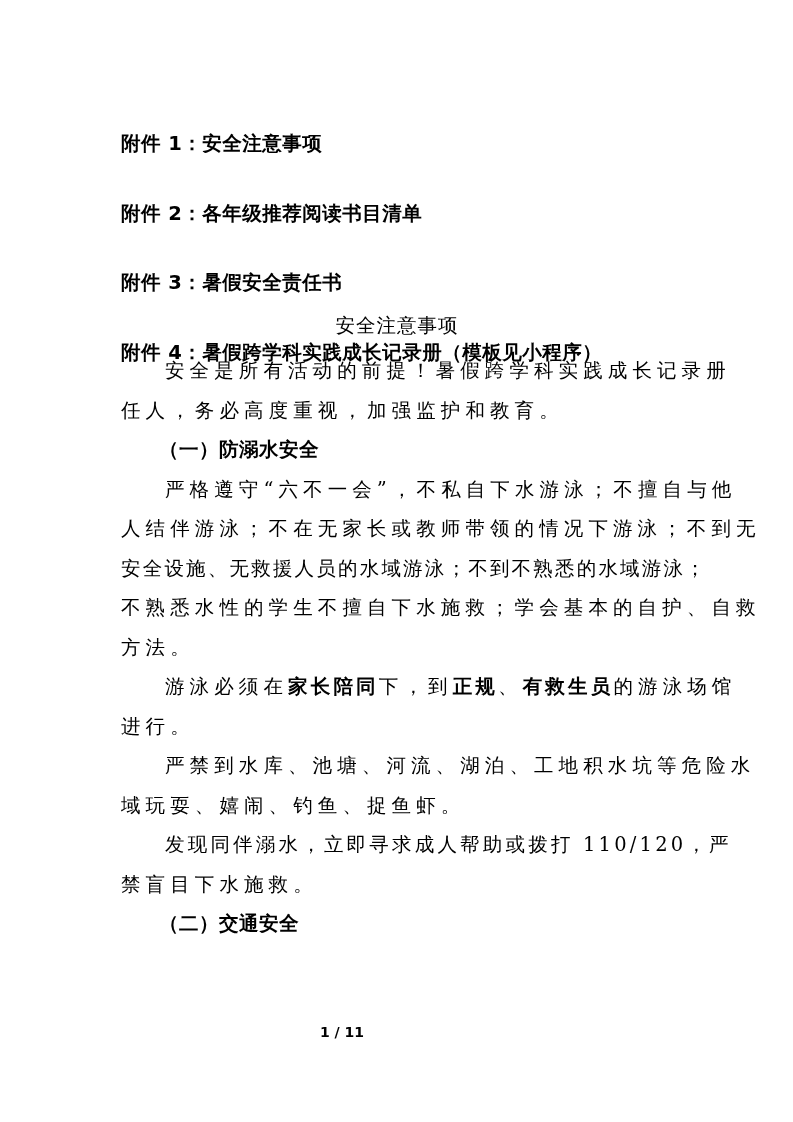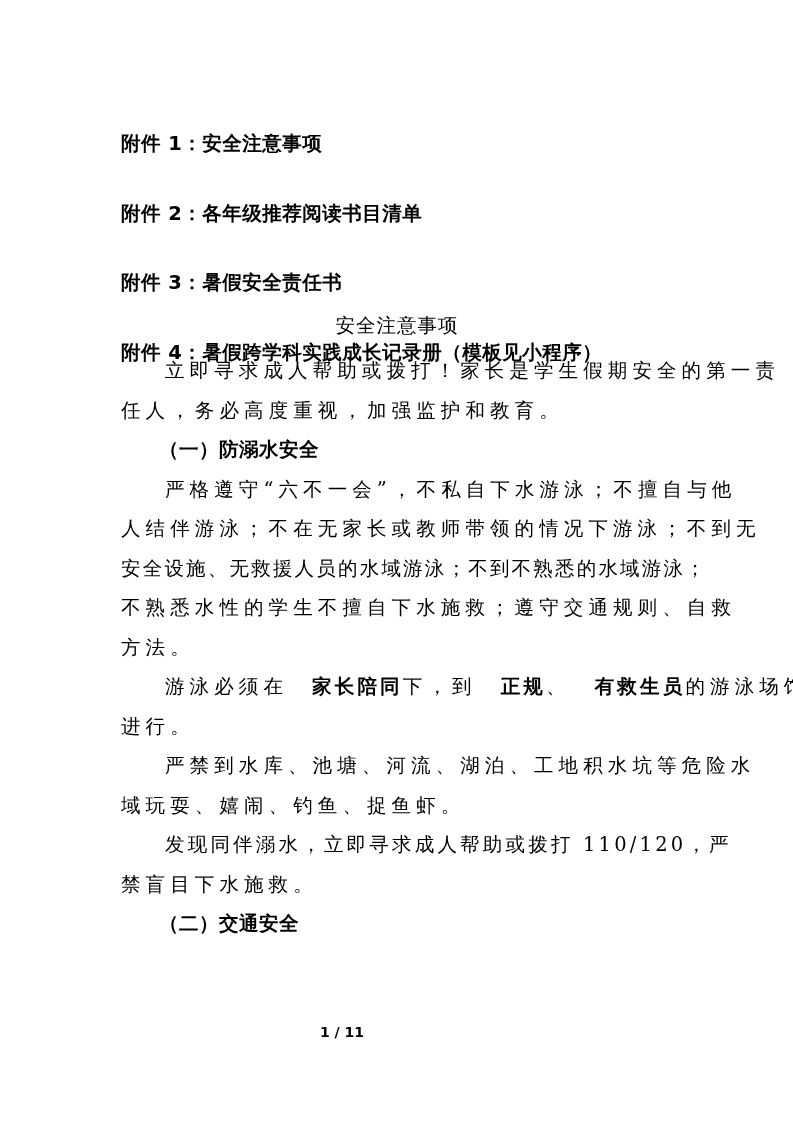--- a/index.html
+++ b/index.html
@@ -75,21 +75,20 @@
       font-size: 19.5px;
       line-height: 39.5px;
       padding-left: 38px;
       letter-spacing: 0.5px;
       white-space: nowrap;
     }
     .em {
       font-family: "DejaVu Sans", "Liberation Sans", sans-serif;
       font-weight: bold;
       letter-spacing: 3.2px;
-      margin-left: 24px;
     }
     .page-number {
       position: absolute;
       top: 1022px;
       left: 0;
       width: 684px;
       text-align: center;
       font-family: "DejaVu Sans", "Liberation Sans", sans-serif;
       font-weight: bold;
       font-size: 14px;
@@ -114,31 +113,31 @@
     <div class="attach-line">
       <span>附件 4：</span><span>暑假跨学科实践成长记录册（模板见小程序）</span>
     </div>
   </div>
 
   <div class="section-title">安全注意事项</div>
 
   <div class="body-flow">
 
     <div class="para" style="text-indent:0">
-      <span class="line first">立即寻求成人帮助或拨打！家长是学生假期安全的第一责</span>
+      <span class="line first">安全是所有活动的前提！暑假跨学科实践成长记录册</span>
       <span class="line">任人，务必高度重视，加强监护和教育。</span>
     </div>
 
     <div class="heading">（一）防溺水安全</div>
 
     <div class="para" style="text-indent:0">
       <span class="line first">严格遵守“六不一会”，不私自下水游泳；不擅自与他</span>
       <span class="line">人结伴游泳；不在无家长或教师带领的情况下游泳；不到无</span>
       <span class="line" style="letter-spacing:2.2px">安全设施、无救援人员的水域游泳；不到不熟悉的水域游泳；</span>
-      <span class="line">不熟悉水性的学生不擅自下水施救；遵守交通规则、自救</span>
+      <span class="line">不熟悉水性的学生不擅自下水施救；学会基本的自护、自救</span>
       <span class="line">方法。</span>
     </div>
 
     <div class="para" style="text-indent:0">
       <span class="line first"><span>游泳必须在</span><span class="em">家长陪同</span><span>下，到</span><span class="em">正规</span><span>、</span><span class="em">有救生员</span><span>的游泳场馆</span></span>
       <span class="line">进行。</span>
     </div>
 
     <div class="para" style="text-indent:0">
       <span class="line first">严禁到水库、池塘、河流、湖泊、工地积水坑等危险水</span>

